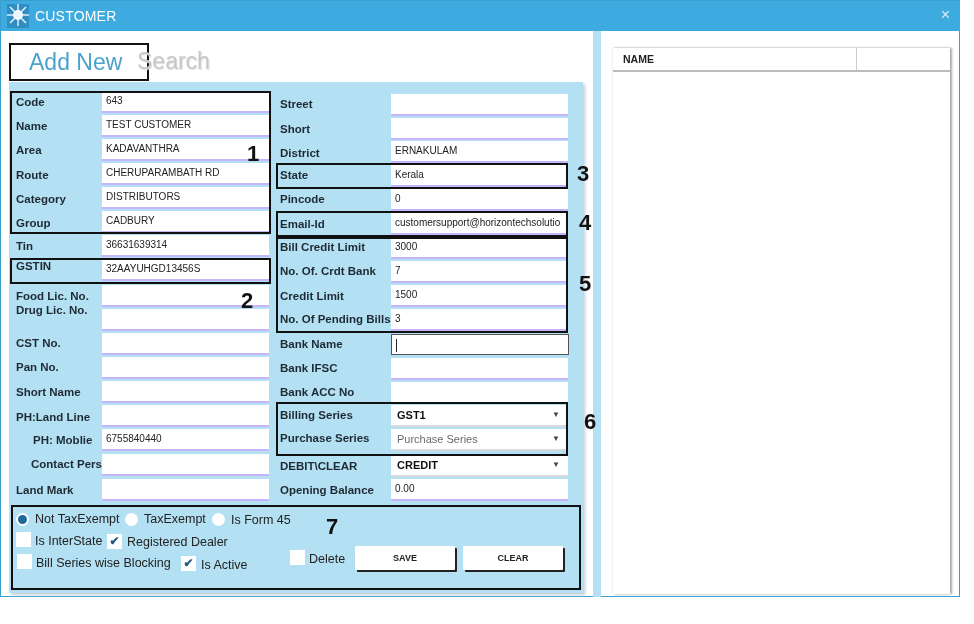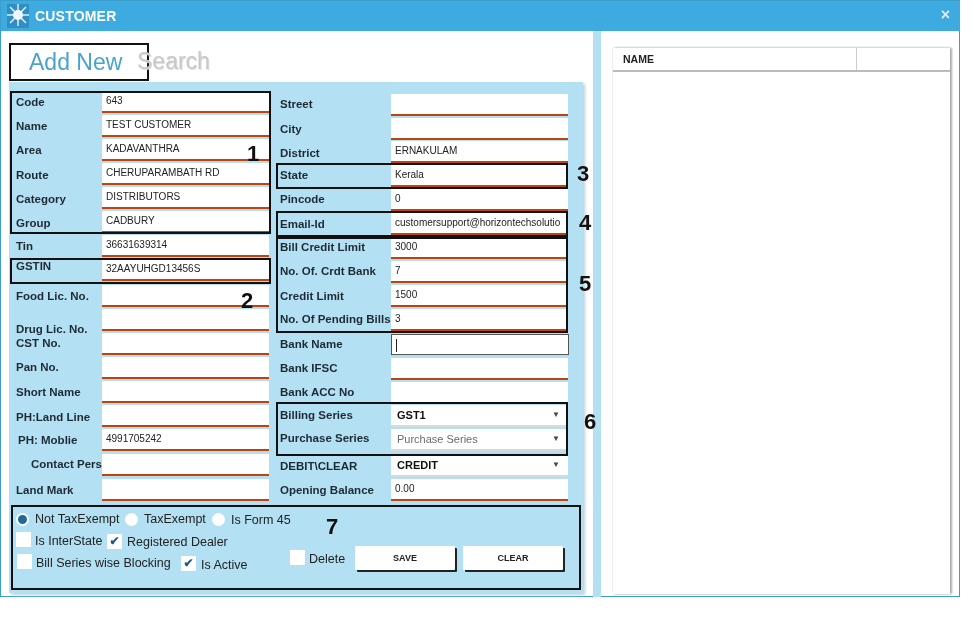--- a/index.html
+++ b/index.html
@@ -1,30 +1,30 @@
 <!DOCTYPE html>
 <html><head>
 <meta charset="utf-8">
 <style>
   html, body { margin:0; padding:0; background:#ffffff; }
   body { width:974px; height:624px; position:relative; overflow:hidden; font-family:"Liberation Sans", sans-serif; }
   .window { position:absolute; left:0; top:0; width:960px; height:597px; border:1px solid #3a9fcf; box-sizing:border-box; background:#fff; }
-  .titlebar { position:absolute; left:0; top:0; width:959px; height:30px; background:#3dabdf; color:#fff;font-weight:bold; }
+  .titlebar { position:absolute; left:0; top:0; width:959px; height:30px; background:#3dabdf; color:#fff; }
   .titlebar .logo { position:absolute; left:6px; top:3px; width:22px; height:24px; }
   .titlebar .title { position:absolute; left:34px; top:7px; font-size:14px; letter-spacing:0.2px; }
   .titlebar .close { position:absolute; right:10px; top:5px; font-size:16px; color:#d9eef9; cursor:pointer; }
 
   .tabs { position:absolute; left:8px; top:42px; height:36px; }
   .tab-add { position:absolute; left:0; top:0; width:118px; height:34px; border:2px solid #111; box-sizing:content-box; font-size:23px; color:#4aa3cc; line-height:34px; padding-left:18px; }
   .tab-search { position:absolute; left:128px; top:0; font-size:23px; color:#c8c8c8; line-height:36px; text-shadow:1px 1px 1px #ddd; }
 
   .formpanel { position:absolute; left:8px; top:81px; width:574px; height:511px; background:#b3e0f2; box-shadow:2px 2px 3px #bfcfd6; }
   .divstrip { position:absolute; left:592px; top:30px; width:8px; height:566px; background:#b3e0f2; }
   .lbl { position:absolute; font-size:11.5px; font-weight:bold; color:#1e2a33; line-height:22px; white-space:nowrap; }
-  .inp { position:absolute; height:20px; background:#fff; border-bottom:2px solid #c2410c; font-size:10px; color:#222; line-height:20px; padding-left:4px; box-sizing:content-box; overflow:hidden; white-space:nowrap; }
+  .inp { position:absolute; height:20px; background:#fff; border-bottom:2px solid #c4b5fd; font-size:10px; color:#222; line-height:20px; padding-left:4px; box-sizing:content-box; overflow:hidden; white-space:nowrap; }
   .inp.focused { border:1px solid #555; height:19px; border-bottom:1px solid #555; }
   .caret { display:inline-block; width:1px; height:13px; background:#222; vertical-align:middle; }
   .sel { position:absolute; height:20px; background:#fff; border-bottom:2px solid #d6dadb; font-size:11px; font-weight:bold; color:#111; line-height:20px; padding-left:6px; box-sizing:content-box; }
   .sel.placeholder { font-weight:normal; color:#6a6a6a; }
   .sel .arrow { position:absolute; right:8px; top:0; font-size:8px; color:#444; }
 
   .box { position:absolute; border:2.5px solid #111; box-sizing:border-box; pointer-events:none; }
   .annot { position:absolute; font-size:22px; font-weight:bold; color:#111; }
 
   .bottom { position:absolute; left:10px; top:504px; width:570px; height:85px; border:2.5px solid #111; box-sizing:border-box; background:#b3e0f2; }
@@ -78,42 +78,42 @@
     <div class="lbl" style="left:15px;top:187px">Category</div>
     <div class="inp" style="left:101px;top:186px;width:163px">DISTRIBUTORS</div>
     <div class="lbl" style="left:15px;top:211px">Group</div>
     <div class="inp" style="left:101px;top:210px;width:163px">CADBURY</div>
     <div class="lbl" style="left:15px;top:234px">Tin</div>
     <div class="inp" style="left:101px;top:234px;width:163px">36631639314</div>
     <div class="lbl" style="left:15px;top:254px">GSTIN</div>
     <div class="inp" style="left:101px;top:258px;width:163px">32AAYUHGD13456S</div>
     <div class="lbl" style="left:15px;top:284px">Food Lic. No.</div>
     <div class="inp" style="left:101px;top:284px;width:163px"></div>
-    <div class="lbl" style="left:15px;top:317px">Drug Lic. No.</div>
+    <div class="lbl" style="left:15px;top:298px">Drug Lic. No.</div>
     <div class="inp" style="left:101px;top:308px;width:163px"></div>
     <div class="lbl" style="left:15px;top:331px">CST No.</div>
     <div class="inp" style="left:101px;top:332px;width:163px"></div>
     <div class="lbl" style="left:15px;top:355px">Pan No.</div>
     <div class="inp" style="left:101px;top:356px;width:163px"></div>
     <div class="lbl" style="left:15px;top:380px">Short Name</div>
     <div class="inp" style="left:101px;top:380px;width:163px"></div>
     <div class="lbl" style="left:15px;top:405px">PH:Land Line</div>
     <div class="inp" style="left:101px;top:404px;width:163px"></div>
-    <div class="lbl" style="left:17px;top:428px">PH: Moblie</div>
-    <div class="inp" style="left:101px;top:428px;width:163px">4991705242</div>
+    <div class="lbl" style="left:32px;top:428px">PH: Moblie</div>
+    <div class="inp" style="left:101px;top:428px;width:163px">6755840440</div>
     <div class="lbl" style="left:30px;top:452px">Contact Person</div>
     <div class="inp" style="left:101px;top:453px;width:163px"></div>
     <div class="lbl" style="left:15px;top:478px">Land Mark</div>
     <div class="inp" style="left:101px;top:478px;width:163px"></div>
   </div>
 
   <div>
     <div class="lbl" style="left:279px;top:92px">Street</div>
     <div class="inp" style="left:390px;top:93px;width:173px"></div>
-    <div class="lbl" style="left:279px;top:117px">City</div>
+    <div class="lbl" style="left:279px;top:117px">Short</div>
     <div class="inp" style="left:390px;top:117px;width:173px"></div>
     <div class="lbl" style="left:279px;top:141px">District</div>
     <div class="inp" style="left:390px;top:140px;width:173px">ERNAKULAM</div>
     <div class="lbl" style="left:279px;top:163px">State</div>
     <div class="inp" style="left:390px;top:164px;width:173px">Kerala</div>
     <div class="lbl" style="left:279px;top:187px">Pincode</div>
     <div class="inp" style="left:390px;top:188px;width:173px">0</div>
     <div class="lbl" style="left:279px;top:212px">Email-Id</div>
     <div class="inp" style="left:390px;top:212px;width:173px">customersupport@horizontechsolutio</div>
     <div class="lbl" style="left:279px;top:235px">Bill Credit Limit</div>

